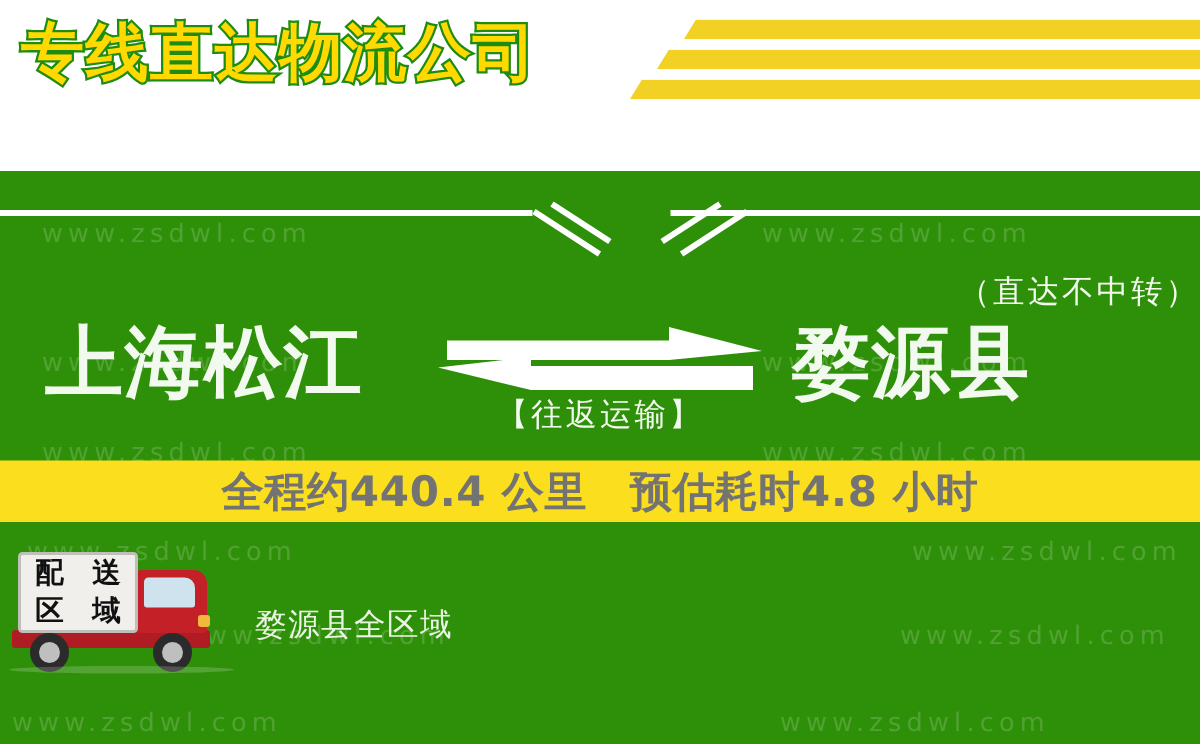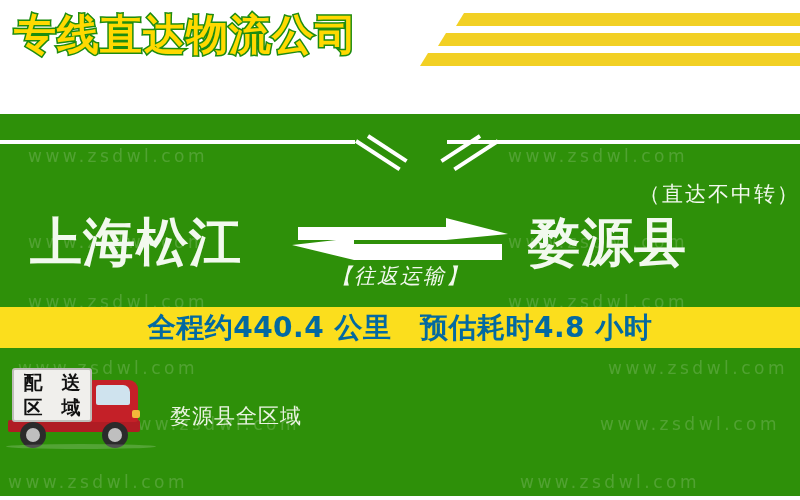--- a/index.html
+++ b/index.html
@@ -138,21 +138,21 @@
   .mid-top, .mid-bottom {
     position: absolute;
     width: 800px;
     text-align: center;
     color: #F2F9EE;
     font-size: 21px;
     letter-spacing: 2px;
     font-family: "DejaVu Sans", "Liberation Sans", sans-serif;
   }
   .mid-top    { top: 66px; text-align: right; }
-  .mid-bottom { top: 148px; font-style: italic; }
+  .mid-bottom { top: 148px; }
 
   
   .arrows {
     position: absolute;
     left: 292px;
     top: 104px;
     width: 216px;
     height: 44px;
   }
   .arrow-r {
@@ -176,21 +176,21 @@
     left: 0;
     top: 193px;
     width: 800px;
     height: 41px;
     background: #FBDE1D;
     display: flex;
     align-items: center;
     justify-content: center;
   }
   .yellow-bar-text {
-    color: #0369a1;
+    color: #737373;
     font-size: 28px;
     font-weight: bold;
     letter-spacing: 0.5px;
     white-space: nowrap;
     font-family: "DejaVu Sans", "Liberation Sans", sans-serif;
   }
 
   
   .truck {
     position: absolute;

